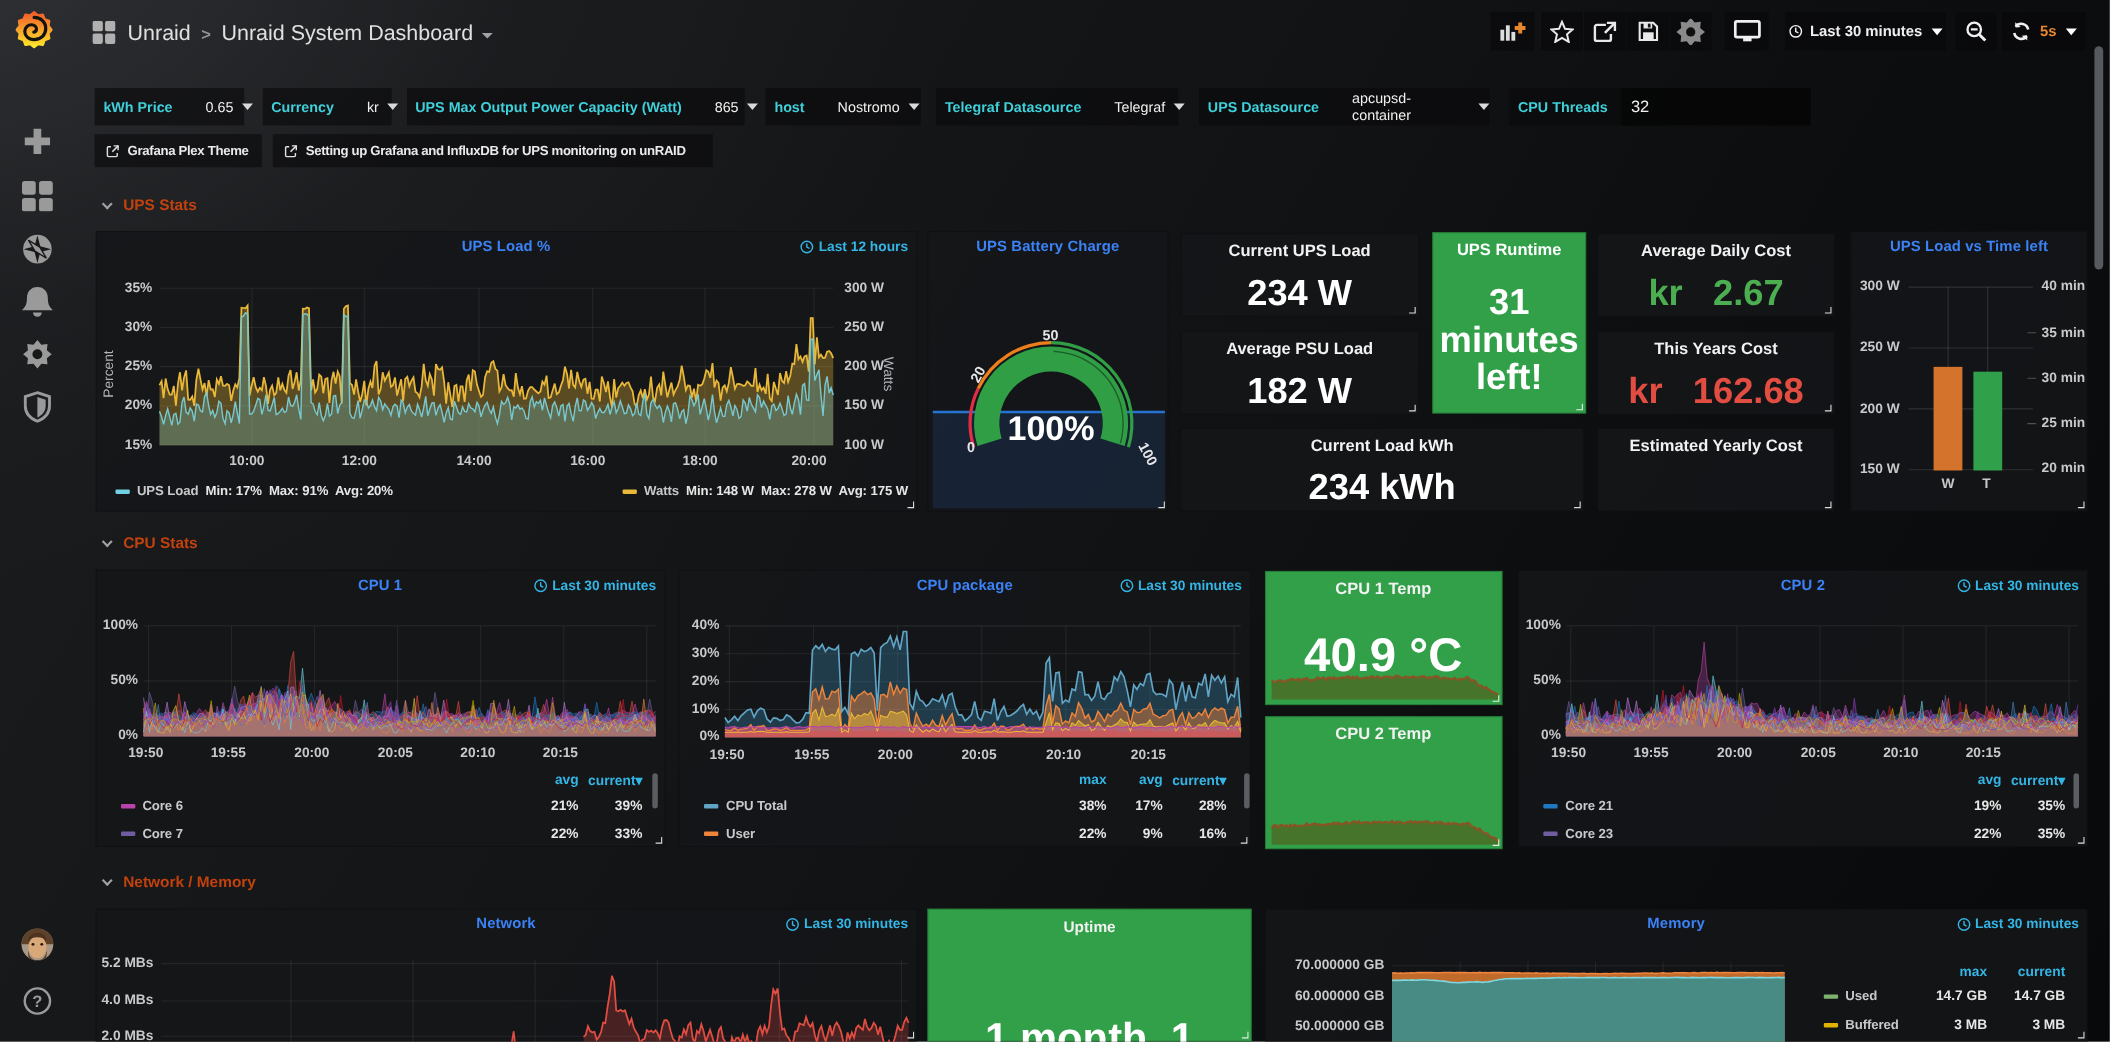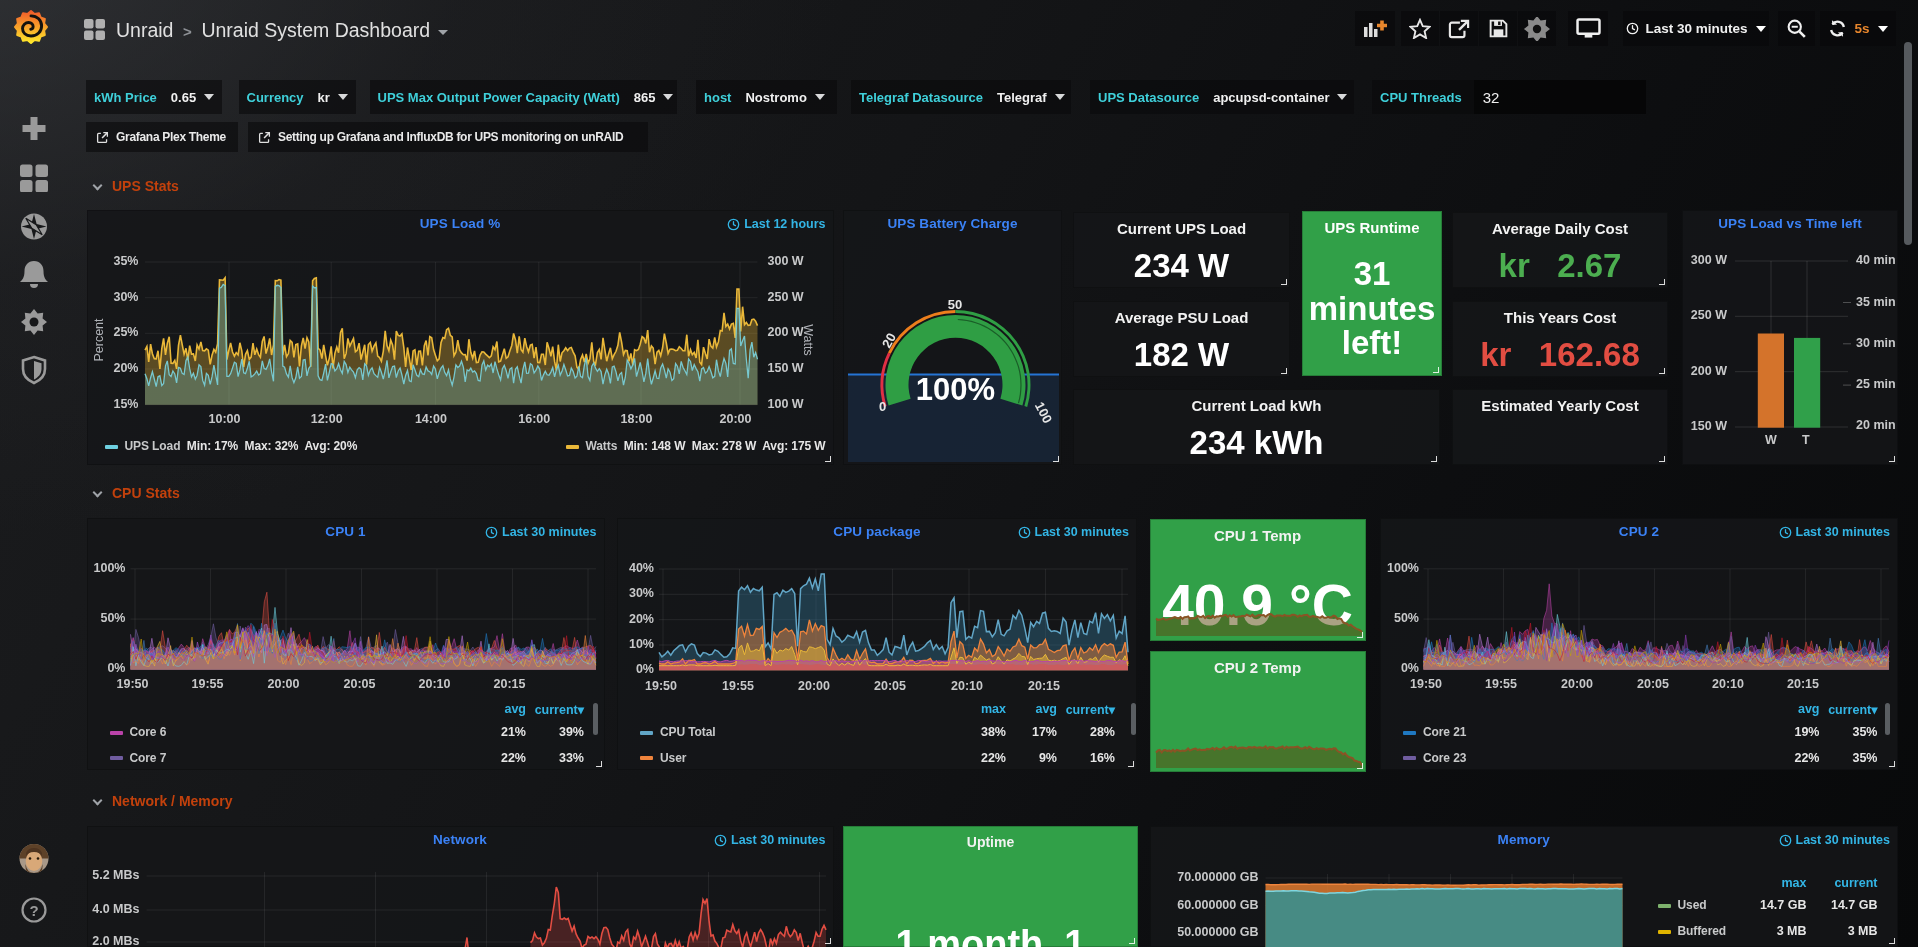--- a/index.html
+++ b/index.html
@@ -12,21 +12,21 @@
 .ptitle{position:absolute;top:5px;left:0;right:0;text-align:center;font-size:13.5px;font-weight:bold;color:#3b82f6;letter-spacing:.1px}
 .tr{position:absolute;top:6px;right:7px;font-size:12.5px;font-weight:bold;color:#33b5e5;display:flex;align-items:center}
 .tr .ck{margin-right:4px}
 .rz{position:absolute;right:2px;bottom:2px;width:6px;height:6px;border-right:1.5px solid rgba(255,255,255,0.85);border-bottom:1.5px solid rgba(255,255,255,0.85)}
 .green{background:#31a048 !important}
 .statname{position:absolute;top:7px;left:0;right:0;text-align:center;font-size:15px;font-weight:bold;color:#f2f2f2}
 .statval{position:absolute;left:0;right:0;text-align:center;font-weight:bold;color:#fff}
 .seclabel{position:absolute;font-size:14px;font-weight:bold;color:#c2410c}
 .vbox{position:absolute;height:34px;background:rgba(9,10,12,0.62);display:flex;align-items:center;font-size:13px}
 .vlabel{color:#3fd0da;font-weight:bold;margin-left:8px;white-space:nowrap}
-.vval{color:#f0f0f0;font-weight:bold;margin-left:14px}
+.vval{color:#f0f0f0;font-weight:normal;margin-left:30px}
 .carat{display:inline-block;width:0;height:0;border-left:5px solid transparent;border-right:5px solid transparent;border-top:6px solid #d8d9da;margin-left:8px}
 .lbox{position:absolute;height:30px;background:rgba(9,10,12,0.62);display:flex;align-items:center;font-size:12px;font-weight:bold;color:#eaeaea;padding:0 10px;white-space:nowrap;letter-spacing:-0.3px}
 .axl{position:absolute;font-size:12.5px;font-weight:bold;color:#c8c9ca}
 .axr{position:absolute;font-size:12.5px;font-weight:bold;color:#c8c9ca;text-align:right}
 .leg{position:absolute;font-size:12px;font-weight:bold;color:#b8babc;white-space:nowrap;letter-spacing:-0.1px}
 .legv{position:absolute;font-size:12.5px;font-weight:bold;color:#e6e6e6;text-align:right}
 .leghead{position:absolute;font-size:12.5px;font-weight:bold;color:#33b5e5;text-align:right}
 .sw{display:inline-block;width:13px;height:4px;border-radius:1px;margin-right:7px;vertical-align:middle}
 .gl{font-size:13px;font-weight:bold;fill:#e6e6e6}
 .navbox{position:absolute;top:11px;height:35px;background:rgba(8,8,10,0.55);display:flex;align-items:center;justify-content:center}
@@ -251,21 +251,21 @@
     <div class="axl" style="left:680px;top:150px">150 W</div>
     <div class="axl" style="left:680px;top:185.7px">100 W</div>
     <div class="axl" style="left:121px;top:201px">10:00</div>
     <div class="axl" style="left:223.2px;top:201px">12:00</div>
     <div class="axl" style="left:327.4px;top:201px">14:00</div>
     <div class="axl" style="left:430.8px;top:201px">16:00</div>
     <div class="axl" style="left:533px;top:201px">18:00</div>
     <div class="axl" style="left:632px;top:201px">20:00</div>
     <div class="axl" style="left:-11px;top:122px;transform:rotate(-90deg);transform-origin:center;font-weight:normal;color:#b0b3b8">Percent</div>
     <div class="axl" style="left:704px;top:122px;transform:rotate(90deg);transform-origin:center;font-weight:normal;color:#b0b3b8">Watts</div>
-    <div class="leg" style="left:17px;top:228px"><span class="sw" style="background:#6ED0E0"></span><span style="color:#c8c9ca">UPS Load</span>&nbsp;&nbsp;<span style="color:#e6e6e6">Min: 17%</span>&nbsp; <span style="color:#e6e6e6">Max: 32%</span>&nbsp; <span style="color:#e6e6e6">Avg: 20%</span></div>
+    <div class="leg" style="left:17px;top:228px"><span class="sw" style="background:#6ED0E0"></span><span style="color:#c8c9ca">UPS Load</span>&nbsp;&nbsp;<span style="color:#e6e6e6">Min: 17%</span>&nbsp; <span style="color:#e6e6e6">Max: 91%</span>&nbsp; <span style="color:#e6e6e6">Avg: 20%</span></div>
     <div class="leg" style="left:478px;top:228px"><span class="sw" style="background:#EAB839"></span><span style="color:#c8c9ca">Watts</span>&nbsp;&nbsp;<span style="color:#e6e6e6">Min: 148 W</span>&nbsp; <span style="color:#e6e6e6">Max: 278 W</span>&nbsp; <span style="color:#e6e6e6">Avg: 175 W</span></div>
     <div class="rz"></div>
   </div>
 <div class="panel " style="left:843px;top:210px;width:219px;height:255px">
     <div class="ptitle">UPS Battery Charge</div>
     <svg width="219" height="255" style="position:absolute;left:0;top:0">
       <path d="M4,163.5L215,163.5L215,251L4,251Z" fill="rgba(42,111,196,0.16)"></path>
       <line x1="4" y1="163.5" x2="215" y2="163.5" stroke="#2574d4" stroke-width="2.2"></line>
       <path d="M44.6,194.5A70,70 0 1 1 178.4,194.5L156.4,187.7A47,47 0 1 0 66.6,187.7Z" fill="#2f9e44"></path>
       <path d="M39.8,195.9A75,75 0 0 1 44.0,141.4L46.7,142.7A72,72 0 0 0 42.6,195.1Z" fill="#e02f44"></path>
@@ -461,21 +461,21 @@
     <div class="legv" style="left:427px;top:206px;width:70px">28%</div>
     <div class="leg" style="left:22px;top:231.5px"><span class="sw" style="background:#EF843C"></span><span style="color:#c8c9ca">User</span></div>
     <div class="legv" style="left:328px;top:231.5px;width:60px">22%</div>
     <div class="legv" style="left:379px;top:231.5px;width:60px">9%</div>
     <div class="legv" style="left:427px;top:231.5px;width:70px">16%</div>
     <div style="position:absolute;left:513px;top:184px;width:5px;height:32px;border-radius:2.5px;background:#5a5e62"></div>
     <div class="rz"></div>
   </div>
 <div class="panel green" style="left:1149.5px;top:518.5px;width:216px;height:122px">
     <div class="statname">CPU 1 Temp</div>
-    <div class="statval" style="top:52px;font-size:57px">40.9 °C</div>
+    <div class="statval" style="top:52px;font-size:43px">40.9 °C</div>
     <svg width="216" height="122" style="position:absolute;left:0;top:0">
       <path d="M5.0,98.6L6.9,99.9L8.8,99.6L10.7,99.1L12.6,98.3L14.4,99.7L16.3,99.6L18.2,98.8L20.1,98.6L22.0,97.8L23.9,97.1L25.8,98.0L27.7,98.4L29.6,97.0L31.5,98.8L33.3,97.2L35.2,97.1L37.1,96.5L39.0,98.9L40.9,98.1L42.8,98.4L44.7,97.6L46.6,96.0L48.5,96.7L50.4,97.0L52.2,95.9L54.1,98.0L56.0,96.4L57.9,95.8L59.8,97.4L61.7,95.6L63.6,97.6L65.5,96.3L67.4,96.4L69.3,95.8L71.1,96.1L73.0,95.3L74.9,94.8L76.8,96.9L78.7,95.2L80.6,96.6L82.5,95.1L84.4,97.0L86.3,96.8L88.2,96.4L90.0,96.3L91.9,95.8L93.8,96.2L95.7,94.6L97.6,95.5L99.5,96.3L101.4,94.7L103.3,96.5L105.2,96.4L107.1,95.2L108.9,95.0L110.8,95.3L112.7,95.1L114.6,96.7L116.5,95.1L118.4,94.1L120.3,94.3L122.2,95.9L124.1,96.7L126.0,95.4L127.8,95.4L129.7,95.6L131.6,96.1L133.5,94.8L135.4,95.8L137.3,95.7L139.2,95.9L141.1,94.8L143.0,94.8L144.9,95.3L146.7,96.8L148.6,95.4L150.5,96.1L152.4,95.3L154.3,94.9L156.2,94.8L158.1,96.8L160.0,96.8L161.9,95.8L163.8,96.7L165.6,96.7L167.5,97.3L169.4,97.6L171.3,96.2L173.2,97.8L175.1,97.8L177.0,96.9L178.9,97.7L180.8,96.8L182.7,95.5L184.5,96.2L186.4,99.0L188.3,98.3L190.2,99.1L192.1,102.2L194.0,103.2L195.9,103.5L197.8,105.6L199.7,104.7L201.6,106.3L203.4,107.5L205.3,108.9L207.2,109.4L209.1,110.3L211.0,112.1L211.0,116.0L5.0,116.0Z" fill="rgba(92,76,18,0.52)"></path>
       <path d="M5.0,98.6L6.9,99.9L8.8,99.6L10.7,99.1L12.6,98.3L14.4,99.7L16.3,99.6L18.2,98.8L20.1,98.6L22.0,97.8L23.9,97.1L25.8,98.0L27.7,98.4L29.6,97.0L31.5,98.8L33.3,97.2L35.2,97.1L37.1,96.5L39.0,98.9L40.9,98.1L42.8,98.4L44.7,97.6L46.6,96.0L48.5,96.7L50.4,97.0L52.2,95.9L54.1,98.0L56.0,96.4L57.9,95.8L59.8,97.4L61.7,95.6L63.6,97.6L65.5,96.3L67.4,96.4L69.3,95.8L71.1,96.1L73.0,95.3L74.9,94.8L76.8,96.9L78.7,95.2L80.6,96.6L82.5,95.1L84.4,97.0L86.3,96.8L88.2,96.4L90.0,96.3L91.9,95.8L93.8,96.2L95.7,94.6L97.6,95.5L99.5,96.3L101.4,94.7L103.3,96.5L105.2,96.4L107.1,95.2L108.9,95.0L110.8,95.3L112.7,95.1L114.6,96.7L116.5,95.1L118.4,94.1L120.3,94.3L122.2,95.9L124.1,96.7L126.0,95.4L127.8,95.4L129.7,95.6L131.6,96.1L133.5,94.8L135.4,95.8L137.3,95.7L139.2,95.9L141.1,94.8L143.0,94.8L144.9,95.3L146.7,96.8L148.6,95.4L150.5,96.1L152.4,95.3L154.3,94.9L156.2,94.8L158.1,96.8L160.0,96.8L161.9,95.8L163.8,96.7L165.6,96.7L167.5,97.3L169.4,97.6L171.3,96.2L173.2,97.8L175.1,97.8L177.0,96.9L178.9,97.7L180.8,96.8L182.7,95.5L184.5,96.2L186.4,99.0L188.3,98.3L190.2,99.1L192.1,102.2L194.0,103.2L195.9,103.5L197.8,105.6L199.7,104.7L201.6,106.3L203.4,107.5L205.3,108.9L207.2,109.4L209.1,110.3L211.0,112.1" fill="none" stroke="#8a5425" stroke-width="2"></path>
     </svg>
     <div class="rz"></div>
   </div>
 <div class="panel green" style="left:1149.5px;top:651px;width:216px;height:121px">
     <div class="statname">CPU 2 Temp</div>
     <svg width="216" height="121" style="position:absolute;left:0;top:0">
       <path d="M5.0,100.7L6.9,98.5L8.8,98.0L10.7,100.5L12.6,98.2L14.4,98.0L16.3,99.2L18.2,98.3L20.1,99.6L22.0,97.8L23.9,99.6L25.8,97.8L27.7,98.5L29.6,99.2L31.5,98.5L33.3,99.0L35.2,98.3L37.1,96.5L39.0,98.6L40.9,97.7L42.8,96.9L44.7,96.5L46.6,98.1L48.5,97.3L50.4,98.2L52.2,97.7L54.1,98.1L56.0,96.9L57.9,97.2L59.8,96.9L61.7,95.9L63.6,97.6L65.5,95.9L67.4,97.0L69.3,97.4L71.1,96.6L73.0,95.2L74.9,96.9L76.8,96.4L78.7,95.1L80.6,94.7L82.5,95.9L84.4,94.6L86.3,96.8L88.2,95.7L90.0,95.7L91.9,95.4L93.8,96.0L95.7,96.6L97.6,95.0L99.5,95.2L101.4,95.7L103.3,94.9L105.2,95.7L107.1,95.5L108.9,95.2L110.8,95.8L112.7,95.5L114.6,94.3L116.5,96.7L118.4,95.0L120.3,95.2L122.2,95.1L124.1,96.5L126.0,96.6L127.8,95.4L129.7,95.2L131.6,94.4L133.5,96.5L135.4,94.7L137.3,95.7L139.2,95.2L141.1,95.2L143.0,95.3L144.9,94.9L146.7,94.5L148.6,95.8L150.5,96.6L152.4,96.2L154.3,95.1L156.2,96.5L158.1,94.8L160.0,95.8L161.9,97.0L163.8,97.3L165.6,96.1L167.5,97.2L169.4,96.4L171.3,96.5L173.2,96.7L175.1,97.9L177.0,97.3L178.9,96.7L180.8,97.4L182.7,96.2L184.5,96.5L186.4,98.8L188.3,100.0L190.2,100.5L192.1,102.5L194.0,101.2L195.9,103.6L197.8,105.1L199.7,105.4L201.6,106.1L203.4,108.5L205.3,109.0L207.2,109.7L209.1,110.2L211.0,113.5L211.0,116.0L5.0,116.0Z" fill="rgba(92,76,18,0.52)"></path>

